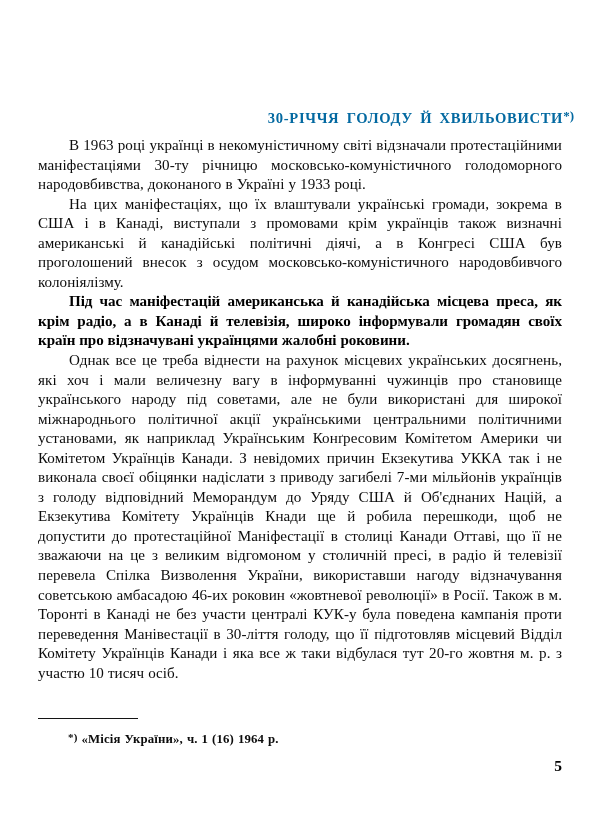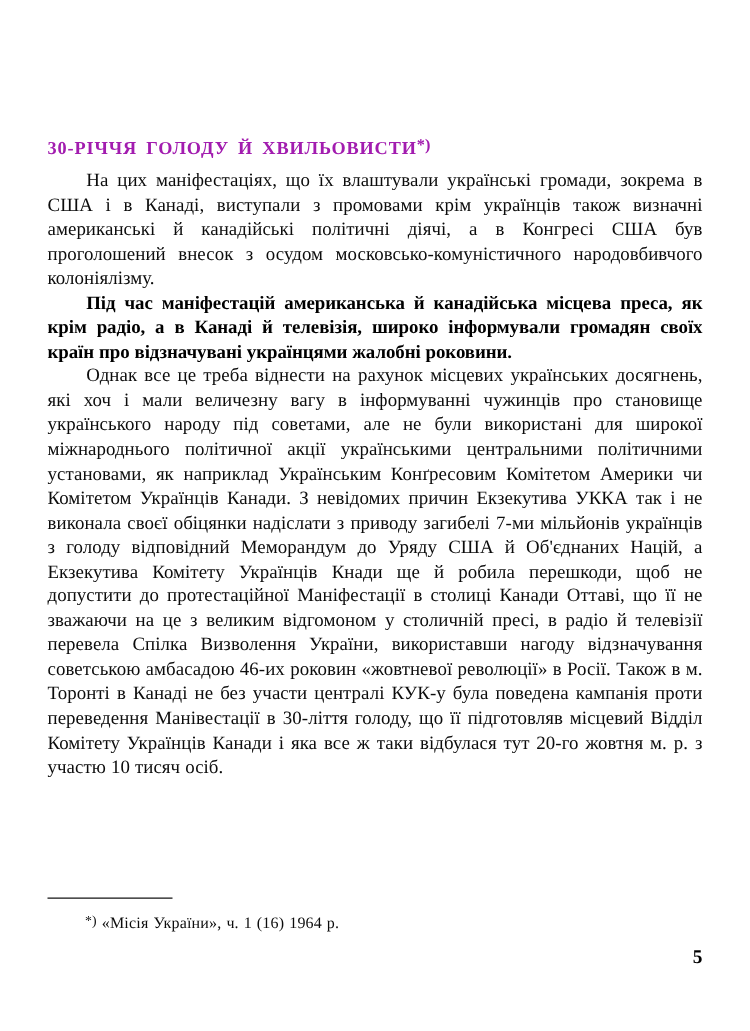--- a/index.html
+++ b/index.html
@@ -20,31 +20,31 @@
 
   .page {
     position: absolute;
     inset: 0;
     background: #ffffff;
   }
 
   
   .page-title {
     position: absolute;
-    left: 38px;
+    left: 50px;
     top: 98px;
     width: 524px;
-    text-align: left;
+    text-align: right;
     font-size: 14.6px;
     font-weight: bold;
     letter-spacing: 0.7px;
     word-spacing: 3px;
     line-height: 1.2;
     text-transform: none;
-    color: #a21caf;
+    color: #0369a1;
   }
   .page-title .star {
     font-size: 13px;
     vertical-align: 0.22em;
     letter-spacing: 0;
   }
 
   
   .body-block {
     position: absolute;
@@ -83,21 +83,21 @@
     border-top: 1.6px solid #141414;
   }
   .footnote {
     position: absolute;
     left: 38px;
     top: 729px;
     width: 524px;
     font-size: 12.8px;
     line-height: 16px;
     text-indent: 30px;
-    font-weight: normal;
+    font-weight: bold;
     letter-spacing: 0.15px;
     word-spacing: 0.6px;
     color: #0c0c0c;
   }
   .footnote .star {
     vertical-align: 0.2em;
     font-size: 11px;
   }
 
   
@@ -111,20 +111,21 @@
   }
 </style>
 </head>
 <body>
 
 <div class="page">
 
   <h1 class="page-title"><span>30-РІЧЧЯ ГОЛОДУ Й ХВИЛЬОВИСТИ</span><span class="star">*)</span></h1>
 
   <div class="body-block">
+    <p class="para">В 1963 році українці в некомуністичному світі відзначали протестаційними маніфестаціями 30-ту річницю московсько-комуністичного голодоморного народовбивства, доконаного в Україні у 1933 році.</p>
     <p class="para">На цих маніфестаціях, що їх влаштували українські громади, зокрема в США і в Канаді, виступали з промовами крім українців також визначні американські й канадійські політичні діячі, а в Конгресі США був проголошений внесок з осудом московсько-комуністичного народовбивчого колоніялізму.</p>
     <p class="para inked">Під час маніфестацій американська й канадійська місцева преса, як крім радіо, а в Канаді й телевізія, широко інформували громадян своїх країн про відзначувані українцями жалобні роковини.</p>
     <p class="para">Однак все це треба віднести на рахунок місцевих українських досягнень, які хоч і мали величезну вагу в інформуванні чужинців про становище українського народу під советами, але не були використані для широкої міжнароднього політичної акції українськими центральними політичними установами, як наприклад Українським Конґресовим Комітетом Америки чи Комітетом Українців Канади. З невідомих причин Екзекутива УККА так і не виконала своєї обіцянки надіслати з приводу загибелі 7-ми мільйонів українців з голоду відповідний Меморандум до Уряду США й Об'єднаних Націй, а Екзекутива Комітету Українців Кнади ще й робила перешкоди, щоб не допустити до протестаційної Маніфестації в столиці Канади Оттаві, що її не зважаючи на це з великим відгомоном у столичній пресі, в радіо й телевізії перевела Спілка Визволення України, використавши нагоду відзначування советською амбасадою 46-их роковин «жовтневої революції» в Росії. Також в м. Торонті в Канаді не без участи централі КУК-у була поведена кампанія проти переведення Манівестації в 30-ліття голоду, що її підготовляв місцевий Відділ Комітету Українців Канади і яка все ж таки відбулася тут 20-го жовтня м. р. з участю 10 тисяч осіб.</p>
   </div>
 
   <div class="footnote-rule"></div>
 
   <div class="footnote"><span class="star">*)</span> <span>«Місія України», ч. 1 (16) 1964 р.</span></div>
 
   <div class="folio">5</div>

